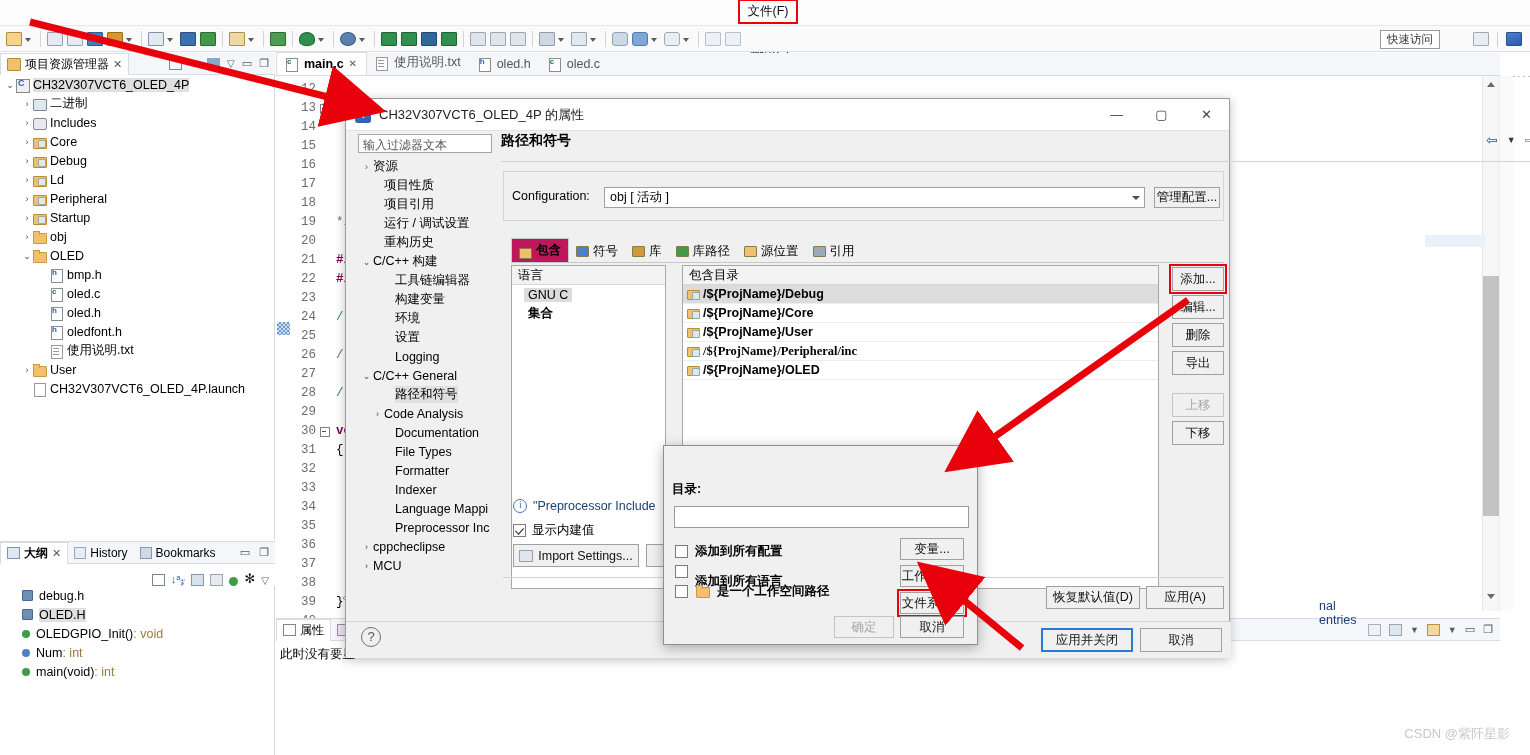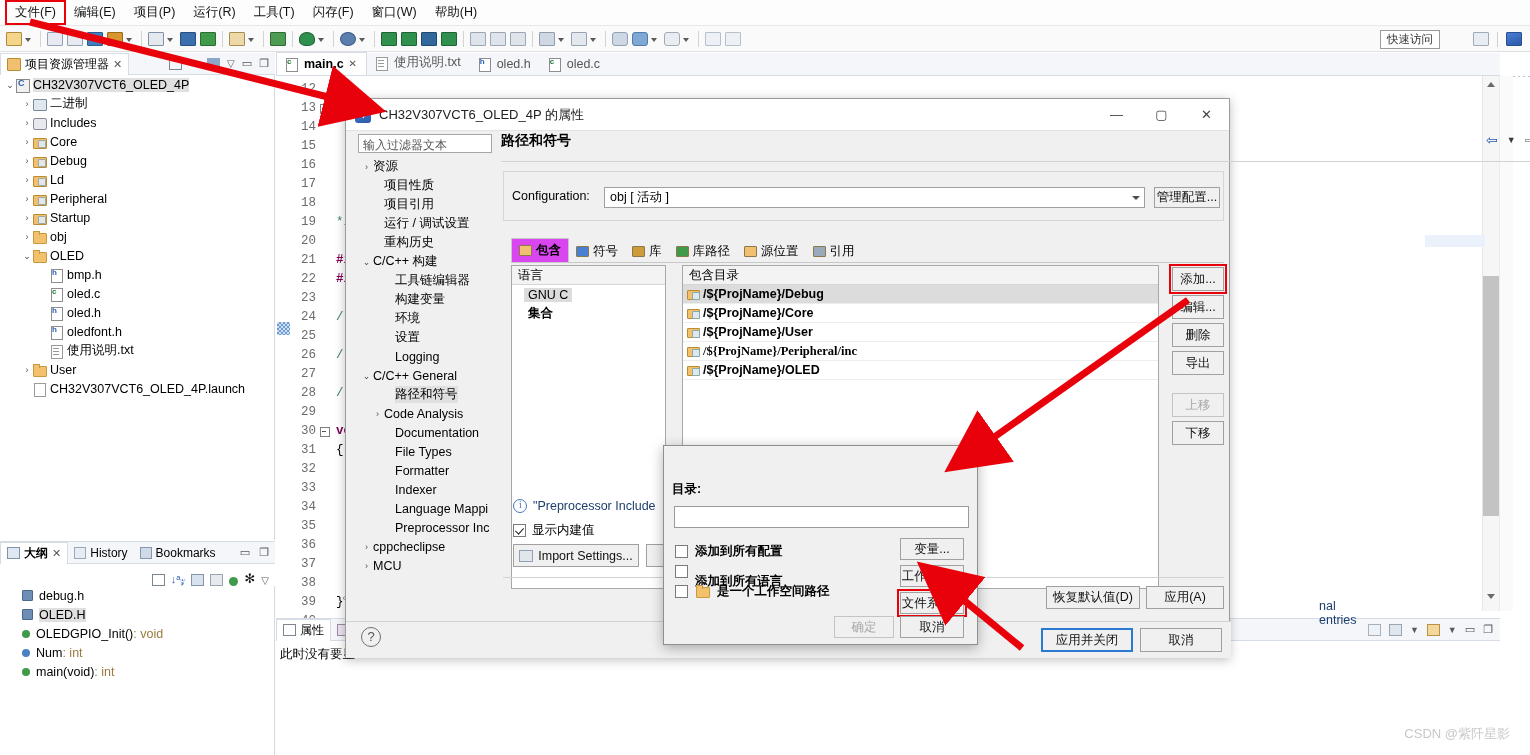--- a/index.html
+++ b/index.html
@@ -10,21 +10,21 @@
     font-family:"Liberation Sans","DejaVu Sans",sans-serif;
     font-size:12px; color:#000;
     -webkit-font-smoothing:none;
   }
   .abs { position:absolute; }
 
   
   #menubar {
     left:0; top:0; width:1530px; height:26px; background:#fdfdfd;
     border-bottom:1px solid #e8e8e8;
-    display:flex; align-items:center; padding-left:6px; gap:0px;
+    display:flex; align-items:center; padding-left:6px; gap:16px;flex-direction:column;
   }
   .menu-item { padding:3px 9px; font-size:12.5px; color:#111; white-space:nowrap; }
   .menu-item.boxed { outline:2px solid #e8000a; outline-offset:-1px; }
 
   
   #toolbar {
     left:0; top:26px; width:1530px; height:26px; background:#fafafa;
     border-bottom:1px solid #dfdfdf; display:flex; align-items:center; padding-left:4px;
   }
   .tb { width:18px; height:18px; margin:0 1px; position:relative; display:inline-block; }
@@ -149,22 +149,22 @@
   .cb-arrow{ width:17px;height:19px;position:relative;margin-left:auto;}
   .cb-arrow:after{content:"";position:absolute;left:5px;top:8px;border-left:4px solid transparent;
      border-right:4px solid transparent;border-top:4px solid #4b4b4b;}
   .btn { border:1px solid #a0a0a0; background:#f0f0f0; font-size:12.5px; color:#111;
       display:flex;align-items:center;justify-content:center; }
   .btn.dis { color:#a8a8a8; border-color:#c4c4c4; background:#f0f0f0;}
   .btn.boxed { outline:2px solid #e8000a; outline-offset:1px;}
   .btn.default { border:2px solid #2a7ad2; }
 
   .ptab { display:flex; align-items:center; gap:4px; padding:3px 7px; font-size:12.5px; }
-  .ptab.active { background:#d946ef; border-left:1px solid #c8c8c8;border-right:1px solid #c8c8c8;
-       border-top:1px solid #c8c8c8; border-bottom:1px solid #fff;}
+  .ptab.active { background:#be185d; border-left:1px solid #c8c8c8;border-right:1px solid #c8c8c8;
+       border-top:1px solid #c8c8c8; border-bottom:1px solid #fff;align-items:flex-end;}
 
   .listbox { background:#fff; border:1px solid #a8a8a8; }
   .lhdr { height:19px; background:#f3f3f3; border-bottom:1px solid #d6d6d6; font-size:12.5px;
      display:flex;align-items:center;padding-left:6px;}
   .lrow { height:19px; display:flex; align-items:center; font-size:12.5px; padding-left:4px;
      border-bottom:1px solid #ededed; white-space:nowrap;}
   .lrow.selr { background:#dcdcdc; }
   .inclico{width:14px;height:12px;flex:0 0 14px;position:relative;margin-right:2px;}
   .inclico:before{content:"";position:absolute;left:0;top:2px;width:11px;height:8px;background:#f3c16b;
      border:1px solid #b98c2f;border-radius:1px;}

